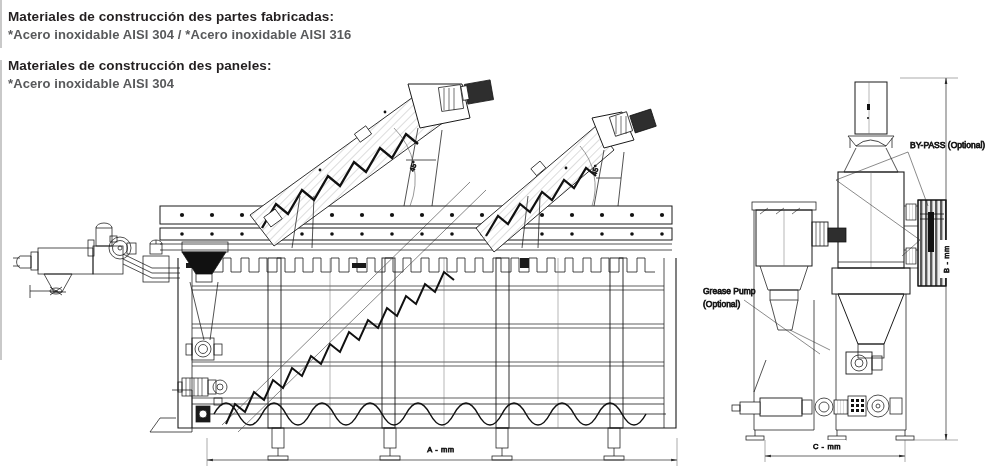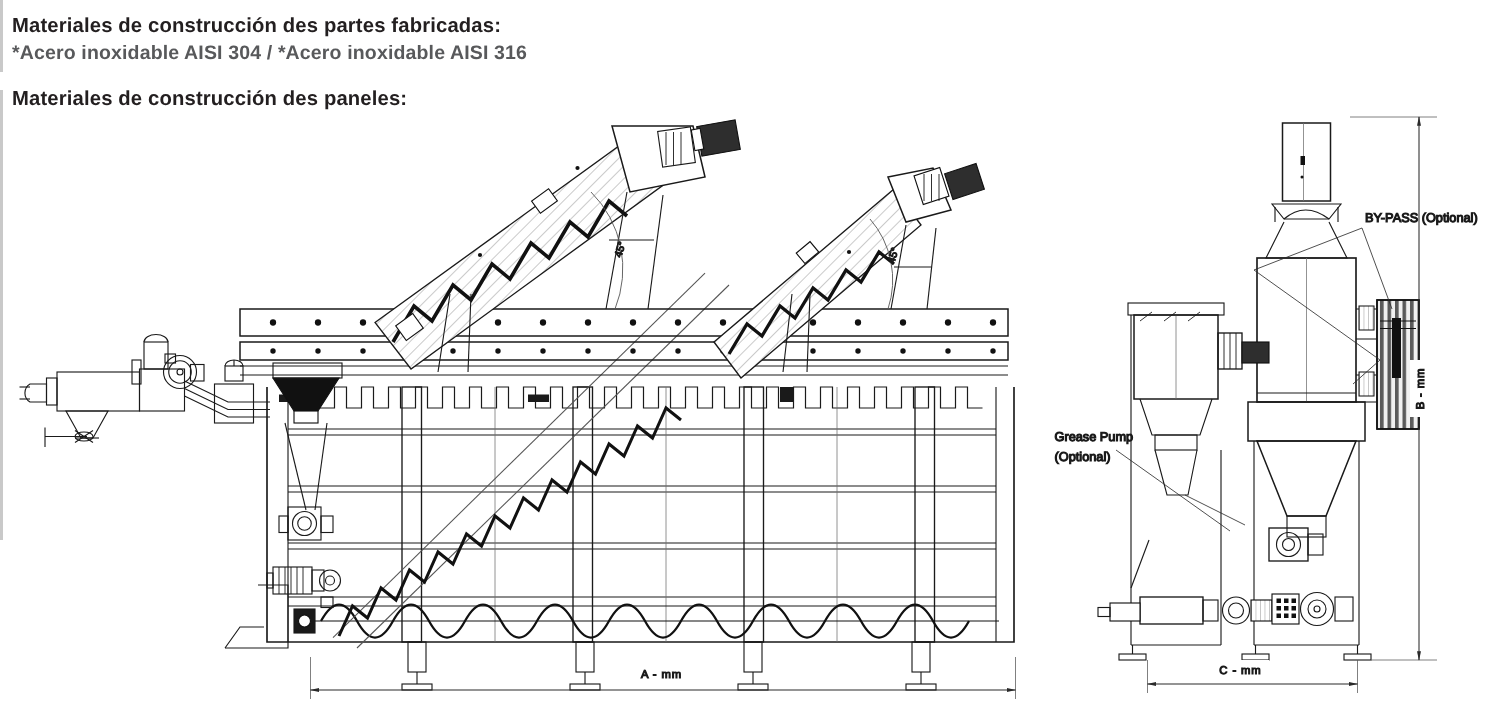--- a/index.html
+++ b/index.html
@@ -83,20 +83,21 @@
 <div id="root">
 
   <div class="frame-edge" style="left:0; top:0; width:2px; height:48px;"></div>
   <div class="frame-edge" style="left:0; top:60px; width:2px; height:300px;"></div>
 
   <div class="spec-block">
     <div class="spec-title">Materiales de construcción des partes fabricadas:</div>
     <div class="spec-line">*Acero inoxidable AISI 304 / *Acero inoxidable AISI 316</div>
     <div class="spec-gap"></div>
     <div class="spec-title">Materiales de construcción des paneles:</div>
+    <div class="spec-line">*Acero inoxidable AISI 304</div>
   </div>
 
   <svg id="drawing" viewBox="0 0 1000 474">
     <defs>
 
       <pattern id="troughHatch" width="6" height="6" patternUnits="userSpaceOnUse" patternTransform="rotate(45)">
         <rect width="6" height="6" fill="#ffffff"></rect>
         <line x1="0" y1="0" x2="0" y2="6" stroke="#9a9a9a" stroke-width="0.7"></line>
       </pattern>
       <pattern id="panelHatch" width="3" height="3" patternUnits="userSpaceOnUse">

